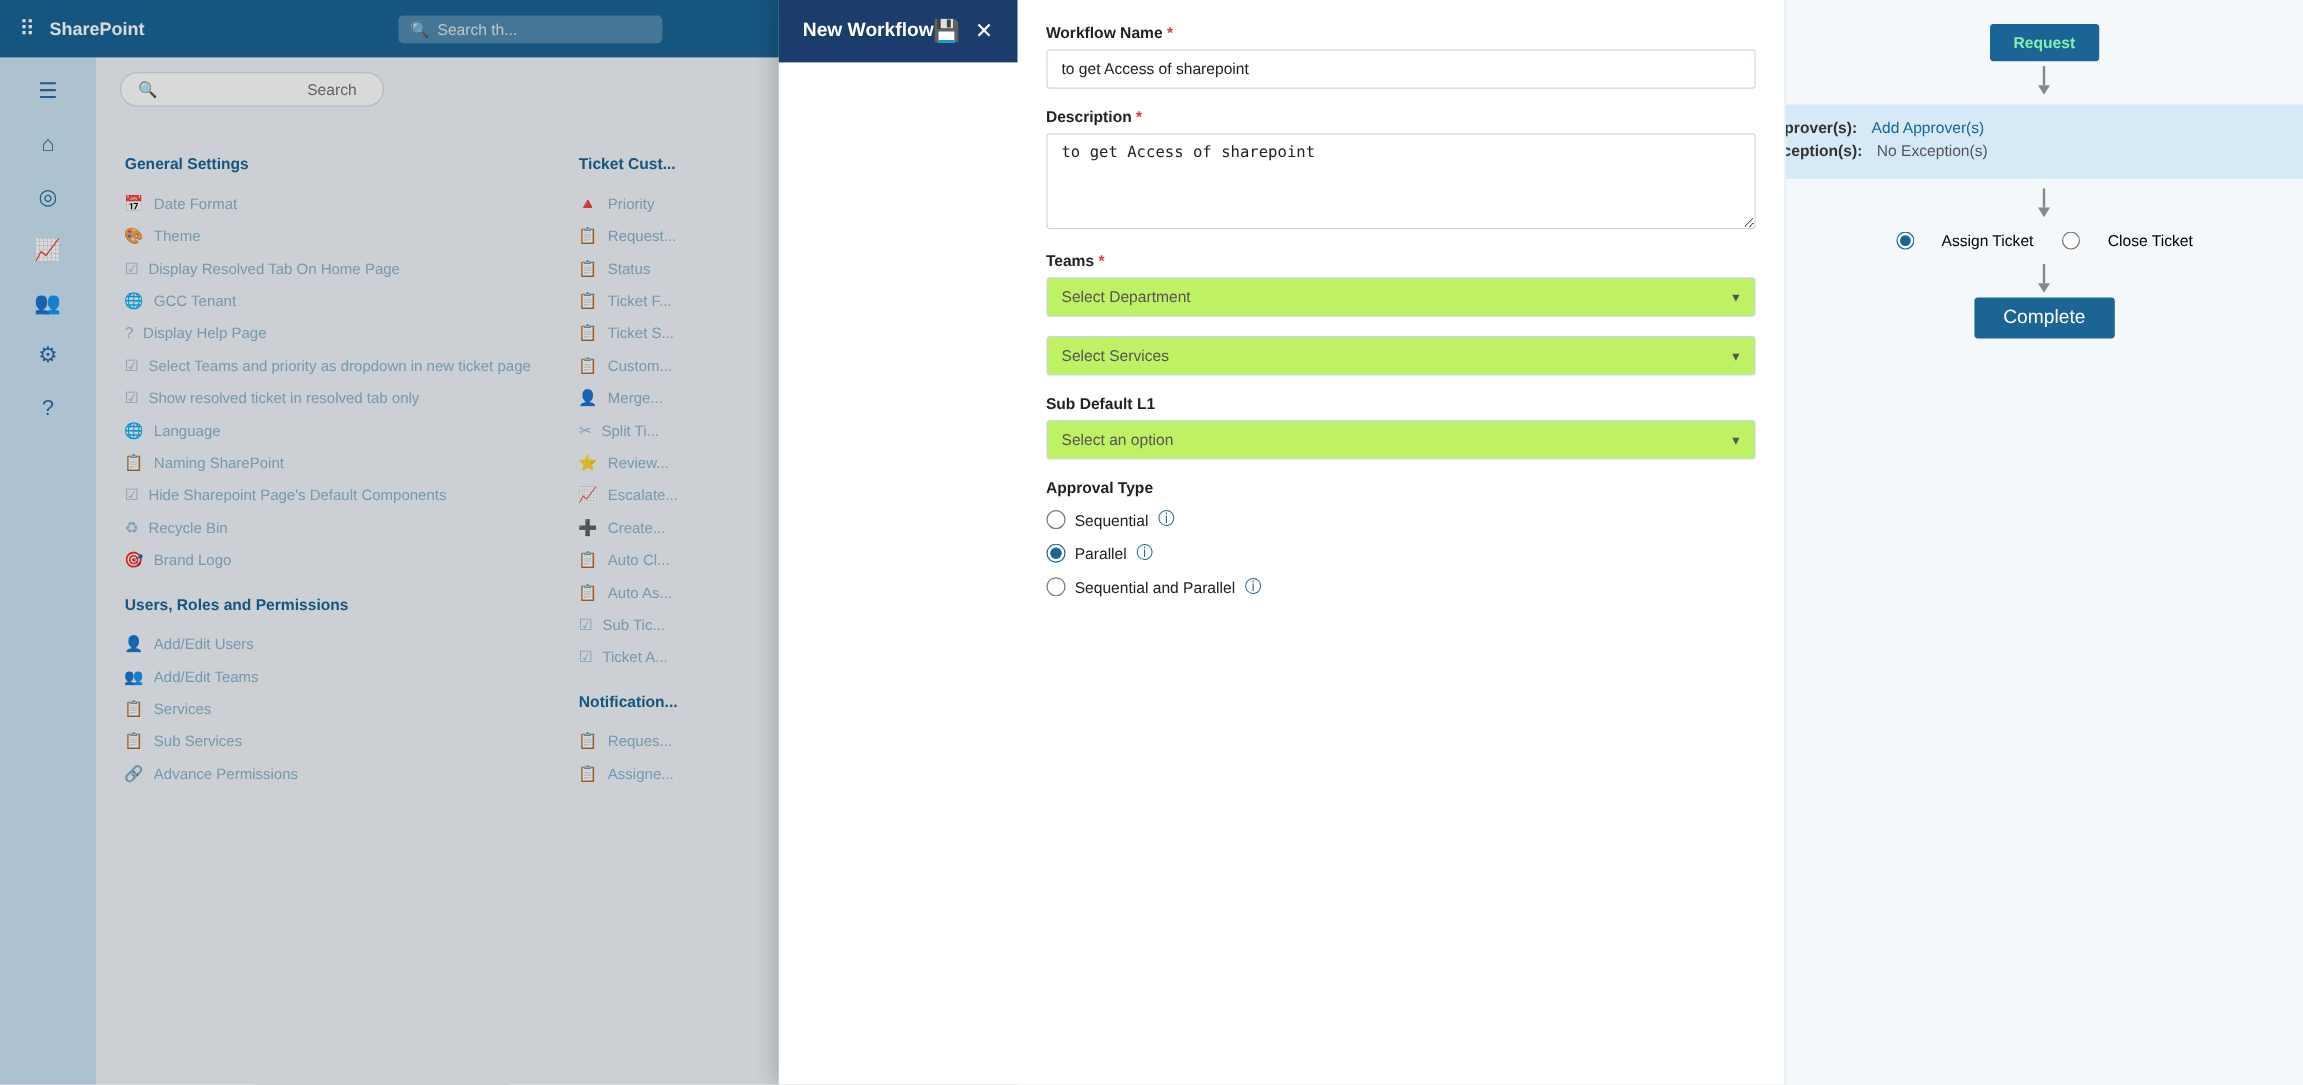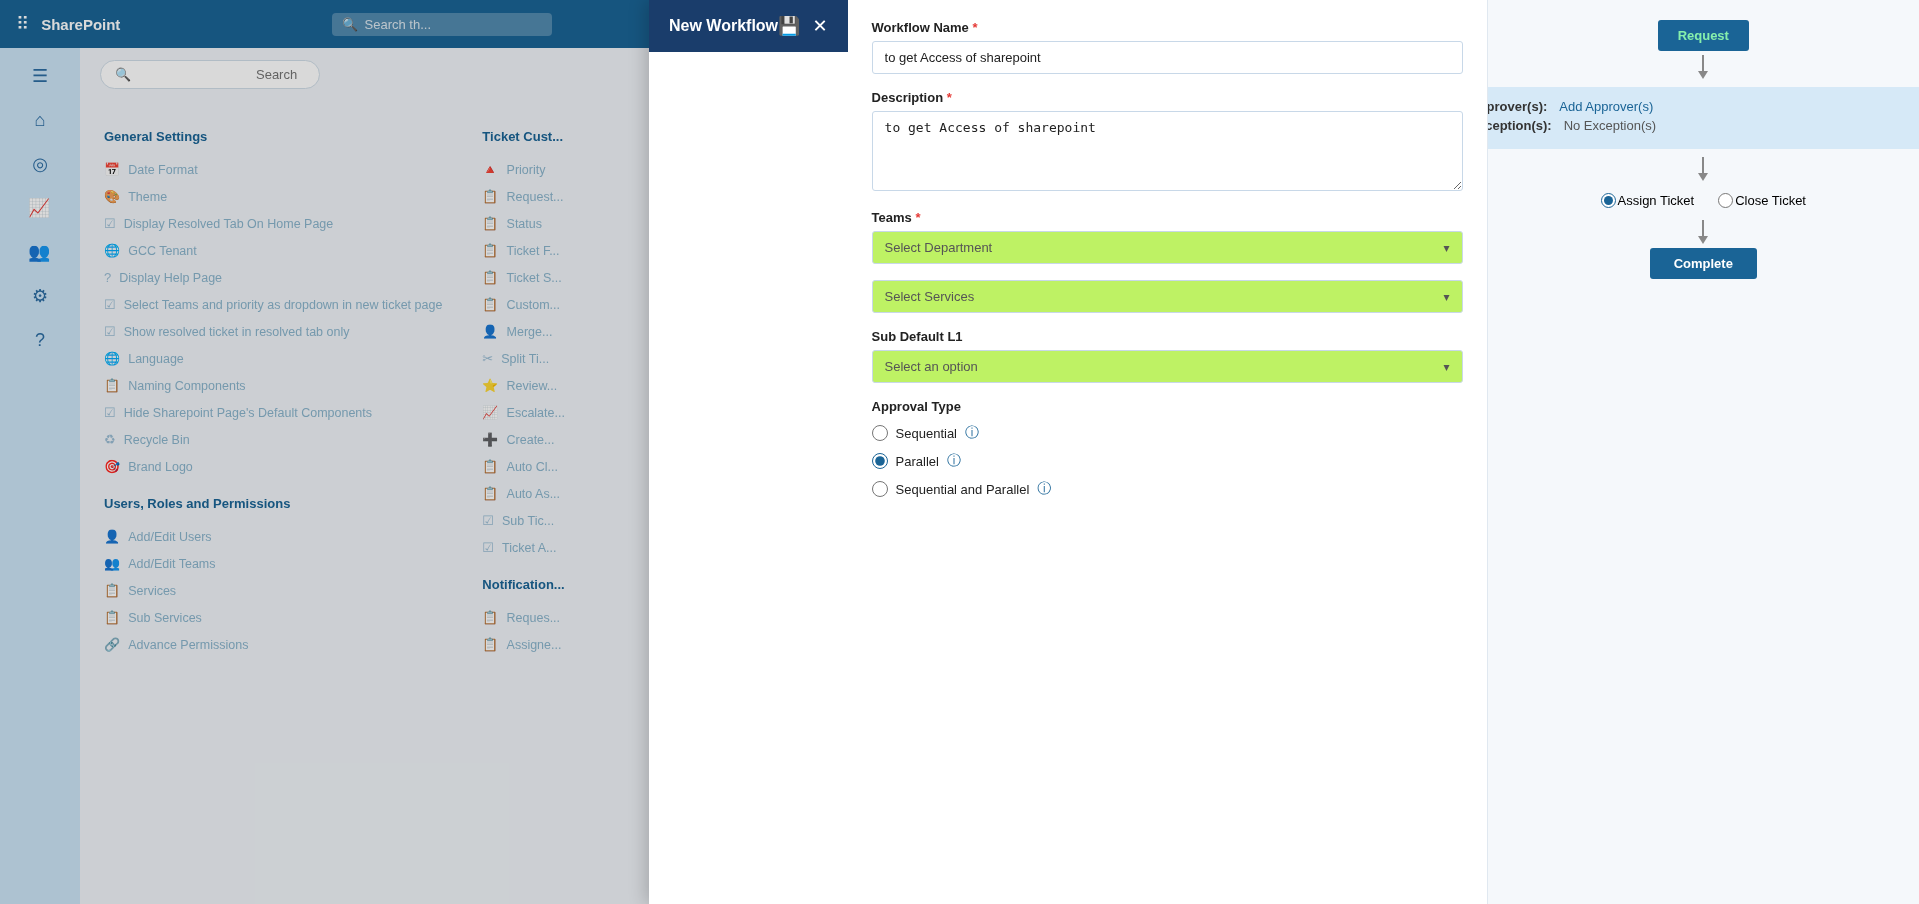--- a/index.html
+++ b/index.html
@@ -268,30 +268,30 @@
     .wf-level-key { font-weight: 600; color: #333; }
     .wf-level-val { color: #1a6496; cursor: pointer; }
     .wf-level-val-noaction { color: #555; }
 
     .wf-action-row {
       display: flex;
       align-items: center;
       gap: 24px;
       margin: 8px 0;
     }
-    .wf-radio { display: flex; align-items: center; gap: 2px; font-size: 13px; cursor: pointer; }
+    .wf-radio { display: flex; align-items: center; gap: 23px; font-size: 13px; cursor: pointer; }
     .wf-radio input { accent-color: #1a6496; width: 15px; height: 15px; }
 
     .wf-btn-complete {
       background: #1a6496;
       color: #fff;
       padding: 8px 24px;
       border-radius: 3px;
-      font-size: 13px;
-      font-weight: 700;
+      font-size: 16px;
+      font-weight: 400;
       border: none;
       cursor: pointer;
     }
   </style>
 </head>
 <body>
 
 <div class="topbar">
   <span class="topbar-dots">⠿</span>
   <span class="topbar-logo">SharePoint</span>
@@ -349,21 +349,21 @@
       <div class="bg-item">
           <span class="bg-item-icon">☑</span>
           <span>Show resolved ticket in resolved tab only</span>
         </div>
       <div class="bg-item">
           <span class="bg-item-icon">🌐</span>
           <span>Language</span>
         </div>
       <div class="bg-item">
           <span class="bg-item-icon">📋</span>
-          <span>Naming Components</span>
+          <span>Naming SharePoint</span>
         </div>
       <div class="bg-item">
           <span class="bg-item-icon">☑</span>
           <span>Hide Sharepoint Page's Default Components</span>
         </div>
       <div class="bg-item">
           <span class="bg-item-icon">♻</span>
           <span>Recycle Bin</span>
         </div>
       <div class="bg-item">

